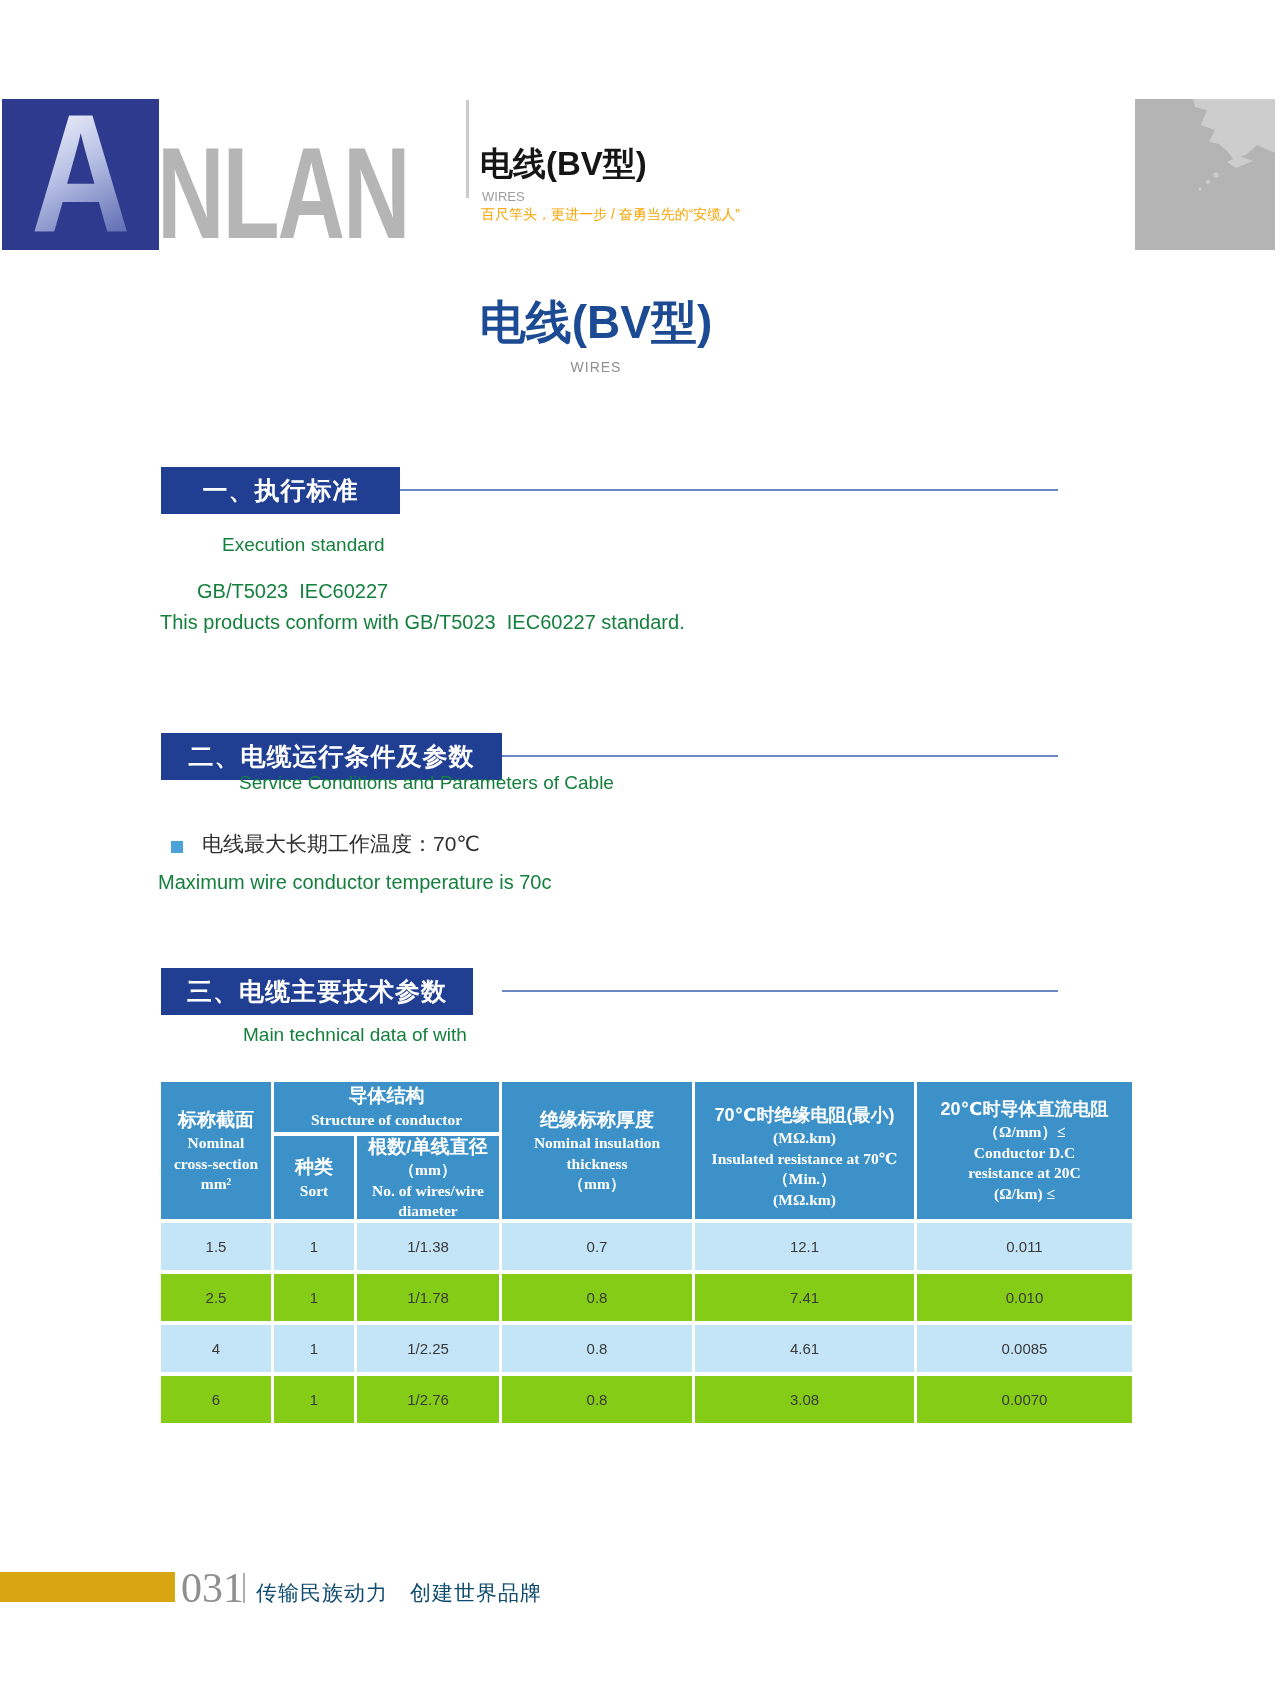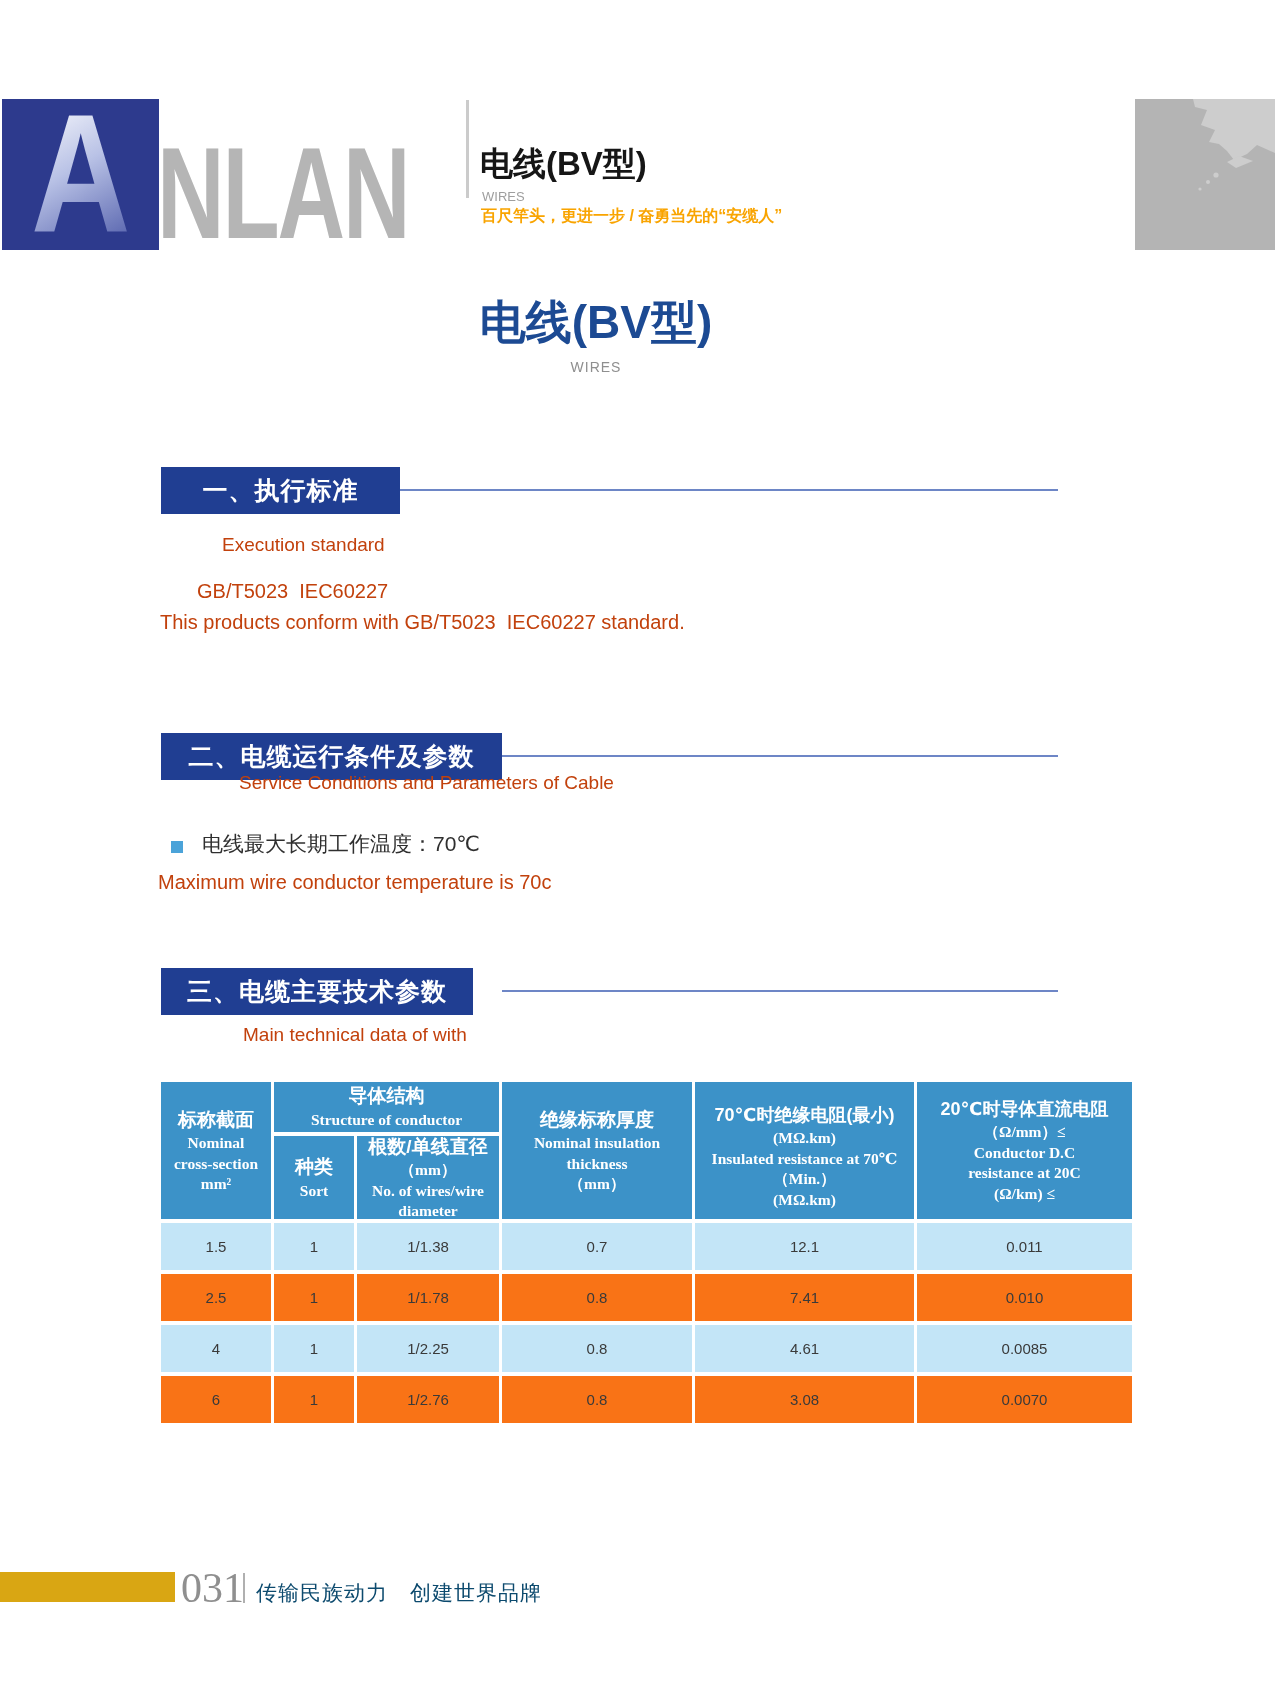--- a/index.html
+++ b/index.html
@@ -16,49 +16,49 @@
     transform:scaleX(0.82); transform-origin:center; }
   @supports ((-webkit-background-clip:text) or (background-clip:text)) {
     .logo-a { background:linear-gradient(155deg,#ffffff 0%,#b9c2e6 45%,#4d5aa8 100%);
       -webkit-background-clip:text; background-clip:text; color:transparent; }
   }
   .logo-nlan { left:157px; top:128px; font-size:130px; line-height:1; font-weight:bold;
     color:#b5b5b5; letter-spacing:-3px; transform:scaleX(0.72); transform-origin:left top; white-space:nowrap; }
   .brand-divider { left:466px; top:100px; width:3px; height:98px; background:#cbcbcb; }
   .brand-cn { left:480px; top:146px; font-size:33px; font-weight:bold; color:#161616; line-height:1.1; }
   .brand-en { left:482px; top:189px; font-size:13px; color:#9e9e9e; }
-  .brand-tagline { left:481px; top:206px; font-size:16px; font-weight:bold; color:#f9a400; }
+  .brand-tagline { left:481px; top:206px; font-size:14px; font-weight:normal; color:#f9a400; }
   .map-box { left:1135px; top:99px; width:140px; height:151px; }
 
   
   .doc-title { left:0; top:296px; width:1192px; text-align:center; }
   .doc-title-cn { font-size:46px; font-weight:bold; color:#1c4a93; line-height:1.15; }
   .doc-title-en { margin-top:10px; font-size:14px; color:#8f8f8f; letter-spacing:1px; }
 
   
   .sec-box { height:47px; background:#203e92; color:#ffffff; font-size:25px; font-weight:bold;
     display:flex; align-items:center; justify-content:center; letter-spacing:1px; }
   .sec-line { height:2px; background:#6d86c6; }
-  .body-text { color:#c2410c; }
+  .body-text { color:#15803d; }
   .pre { white-space:pre; }
   .bullet-sq { width:12px; height:12px; background:#4ba3d9; }
 
   
   .tbl { position:absolute; left:161px; top:1082px; display:grid;
     grid-template-columns:110px 80px 142px 190px 219px 215px;
     grid-template-rows:50px 83px 47px 47px 47px 47px;
     gap:4px 3px; }
   .th { background:#3c92c8; color:#ffffff; display:flex; flex-direction:column;
     align-items:center; justify-content:center; text-align:center; }
   .th .cn { font-size:19px; font-weight:bold; line-height:1.4; }
   .th .en { font-family:"Liberation Serif","DejaVu Serif",serif; font-weight:bold;
     font-size:15.5px; line-height:1.32; }
   .td { display:flex; align-items:center; justify-content:center; font-size:15px; color:#3a3a3a; }
   .row-blue  { background:#c3e5f7; }
-  .row-green { background:#f97316; }
+  .row-green { background:#84cc16; }
 
   
   .footer-bar { left:0; top:1572px; width:175px; height:30px; background:#d9a613; }
   .footer-num { left:181px; top:1567px; font-family:"Liberation Serif","DejaVu Serif",serif;
     font-size:42px; line-height:1; color:#8f8f8f; }
   .footer-divider { left:243px; top:1573px; width:2px; height:30px; background:#b0b0b0; }
   .footer-slogan { left:256px; top:1579px; font-size:21px; color:#0c4a6e; letter-spacing:1px; }
 </style>
 </head>
 <body>

